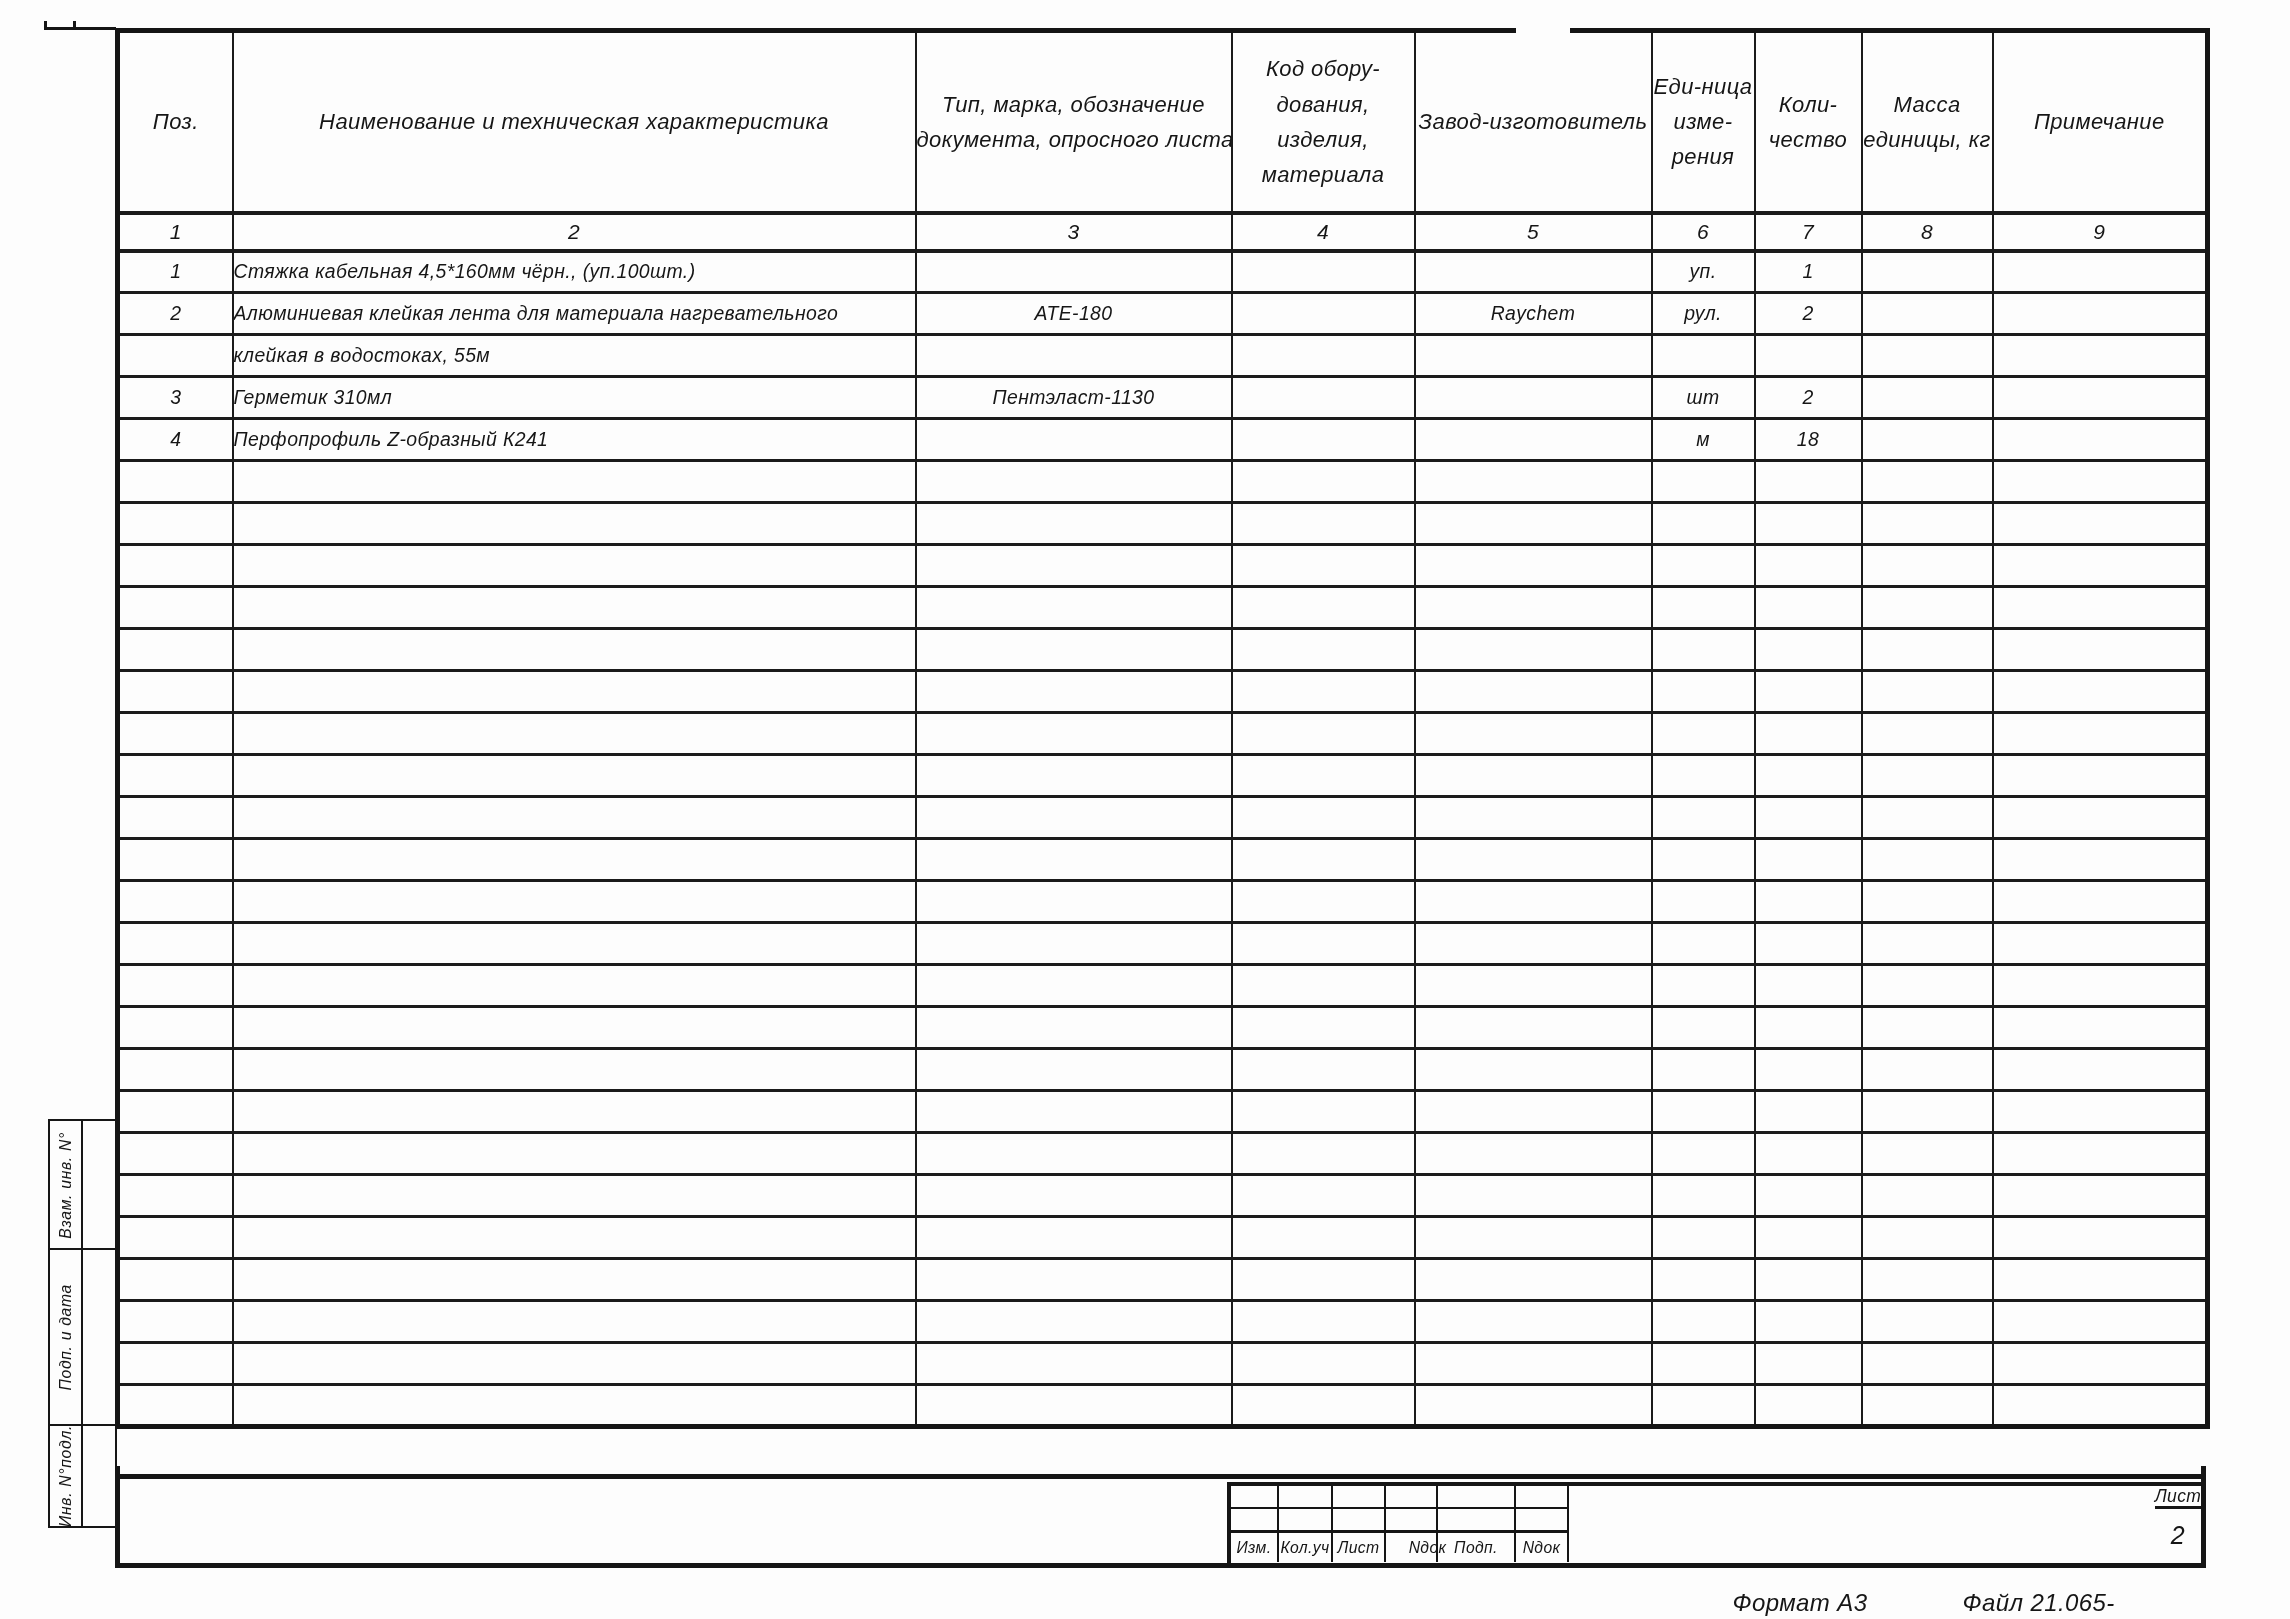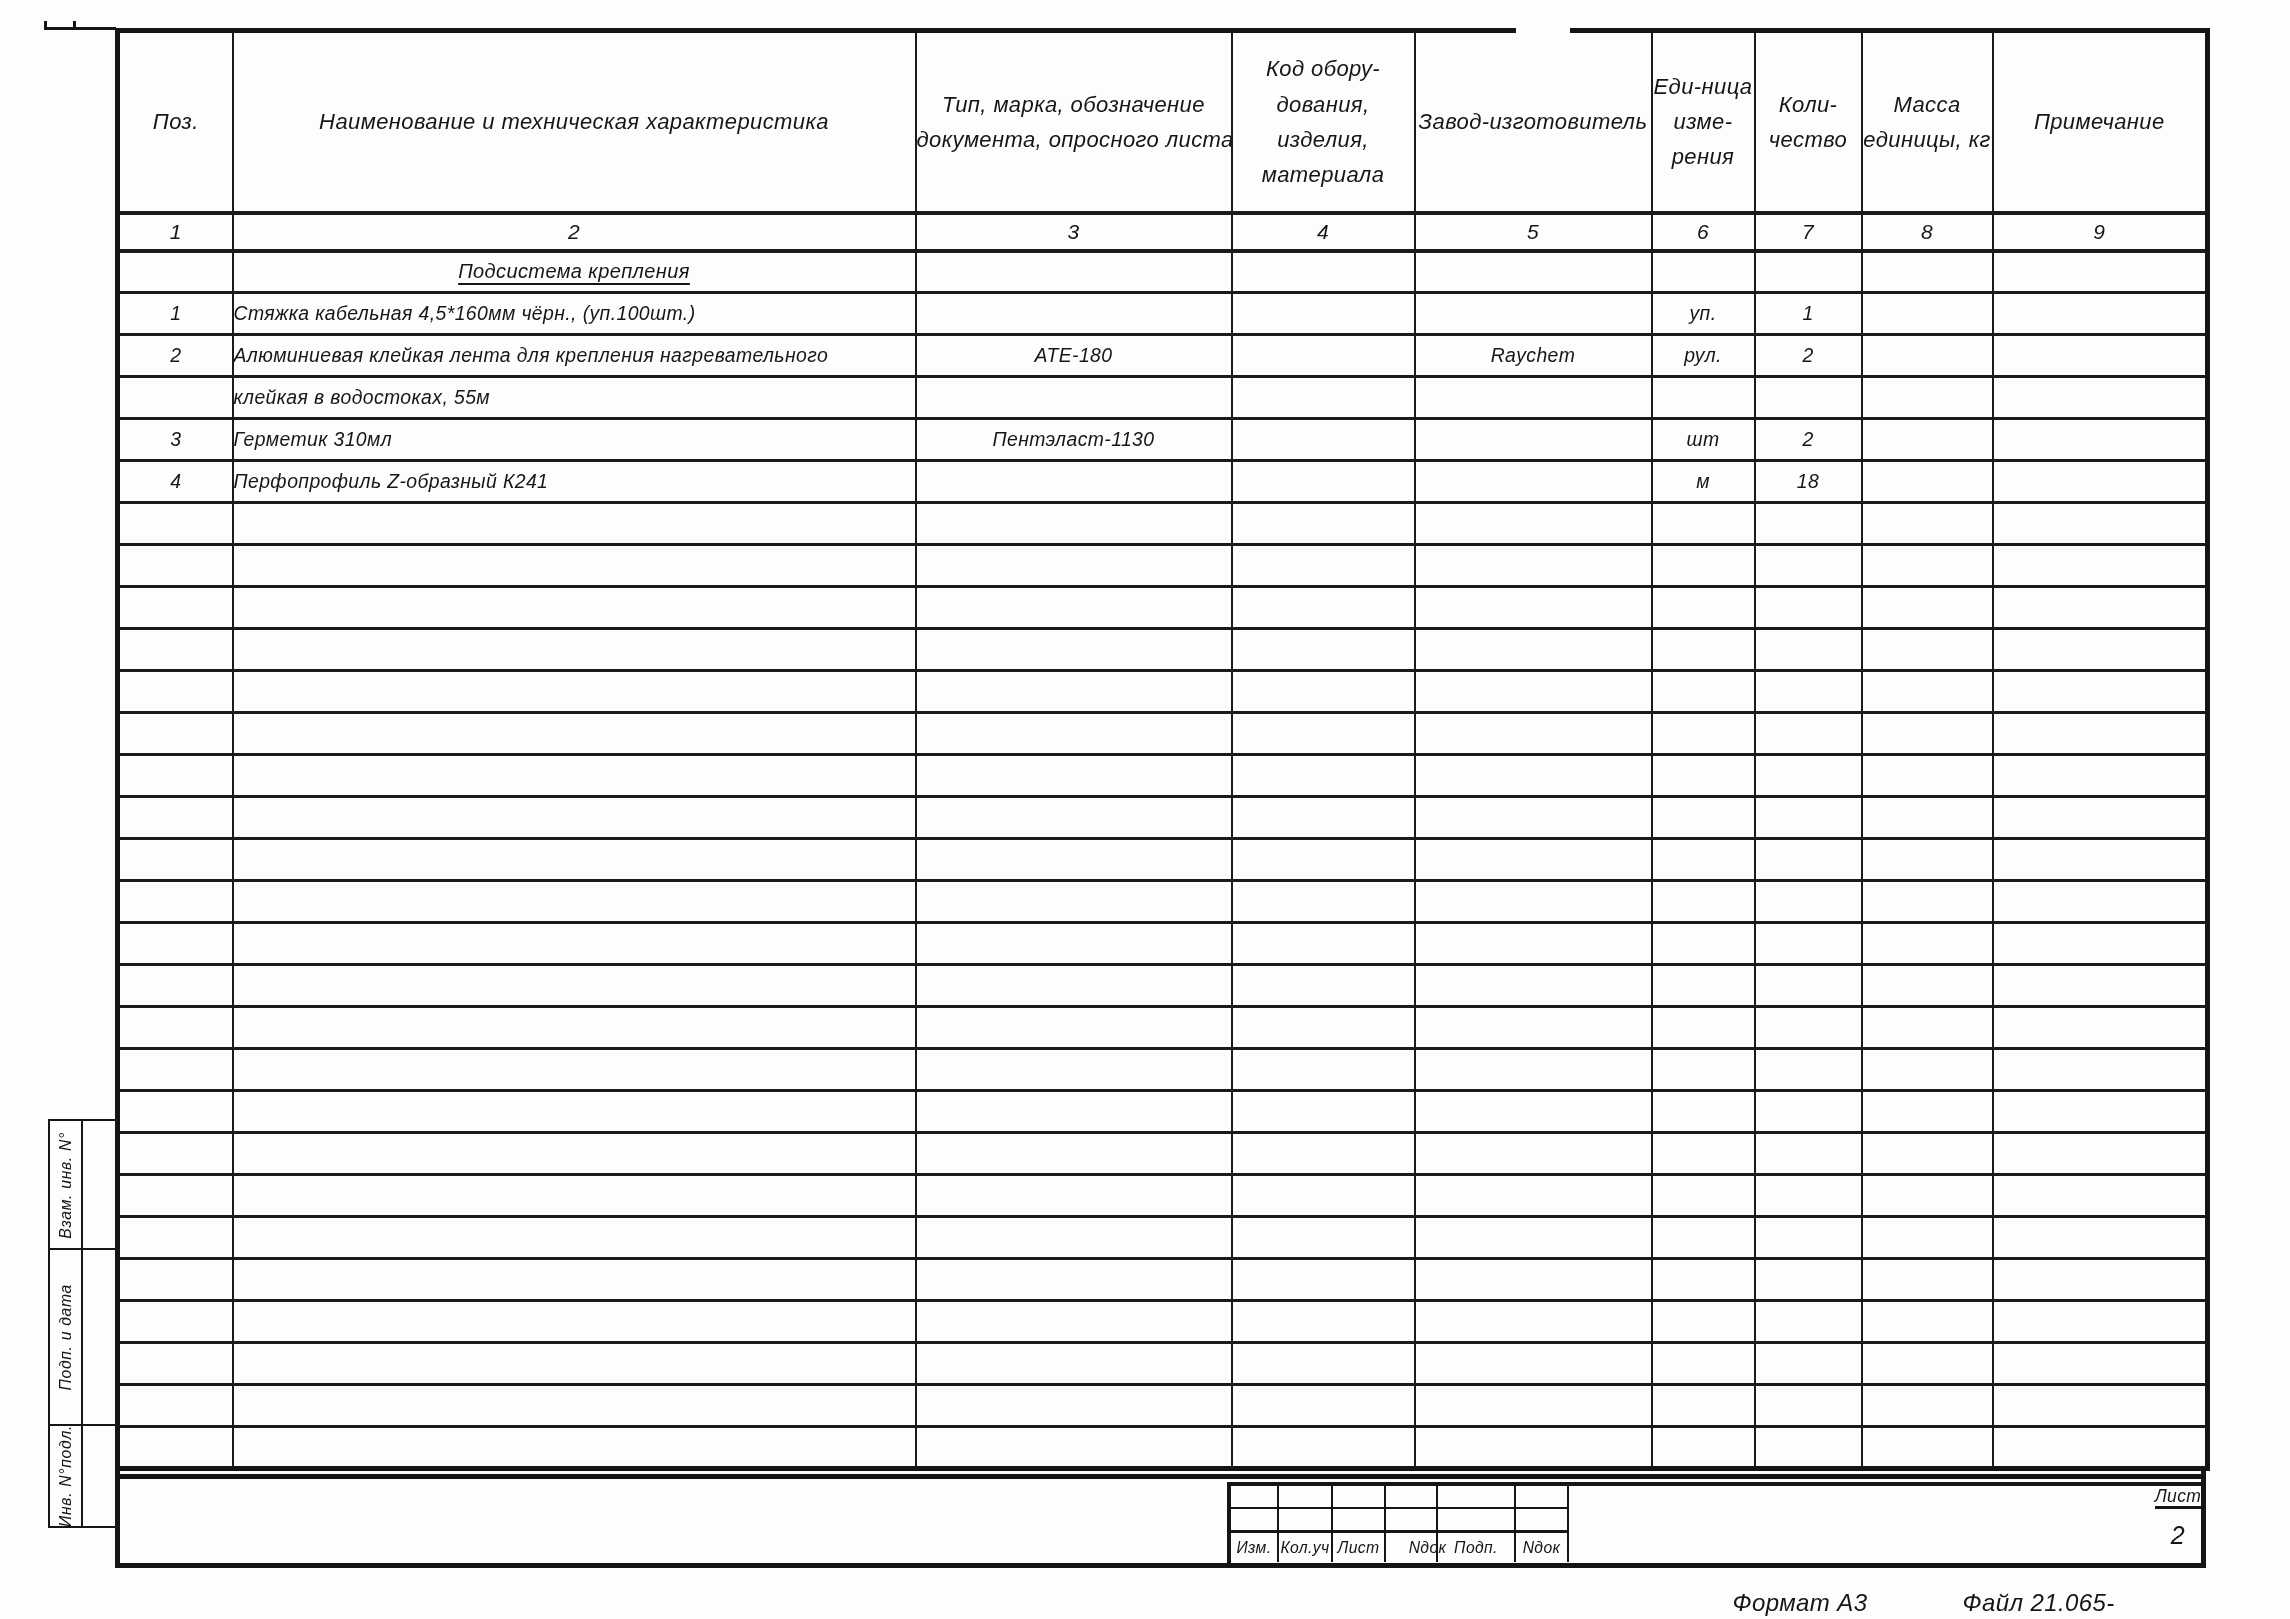--- a/index.html
+++ b/index.html
@@ -111,44 +111,33 @@
           <td>4</td>
           <td>5</td>
           <td>6</td>
           <td>7</td>
           <td>8</td>
           <td>9</td>
         </tr>
     </thead>
     <tbody id="spec-body">
         <tr>
-          <td class="c-center"></td>
-          <td class="c-section">Подсистема крепления</td>
-          <td class="c-center"></td>
-          <td class="c-center"></td>
-          <td class="c-center"></td>
-          <td class="c-center"></td>
-          <td class="c-center"></td>
-          <td class="c-center"></td>
-          <td class="c-center"></td>
-        </tr>
-        <tr>
           <td class="c-center">1</td>
           <td class="c-name">Стяжка кабельная 4,5*160мм чёрн., (уп.100шт.)</td>
           <td class="c-center"></td>
           <td class="c-center"></td>
           <td class="c-center"></td>
           <td class="c-center">уп.</td>
           <td class="c-center">1</td>
           <td class="c-center"></td>
           <td class="c-center"></td>
         </tr>
         <tr>
           <td class="c-center">2</td>
-          <td class="c-name">Алюминиевая клейкая лента для крепления нагревательного</td>
+          <td class="c-name">Алюминиевая клейкая лента для материала нагревательного</td>
           <td class="c-center">ATE-180</td>
           <td class="c-center"></td>
           <td class="c-center">Raychem</td>
           <td class="c-center">рул.</td>
           <td class="c-center">2</td>
           <td class="c-center"></td>
           <td class="c-center"></td>
         </tr>
         <tr>
           <td class="c-center"></td>

